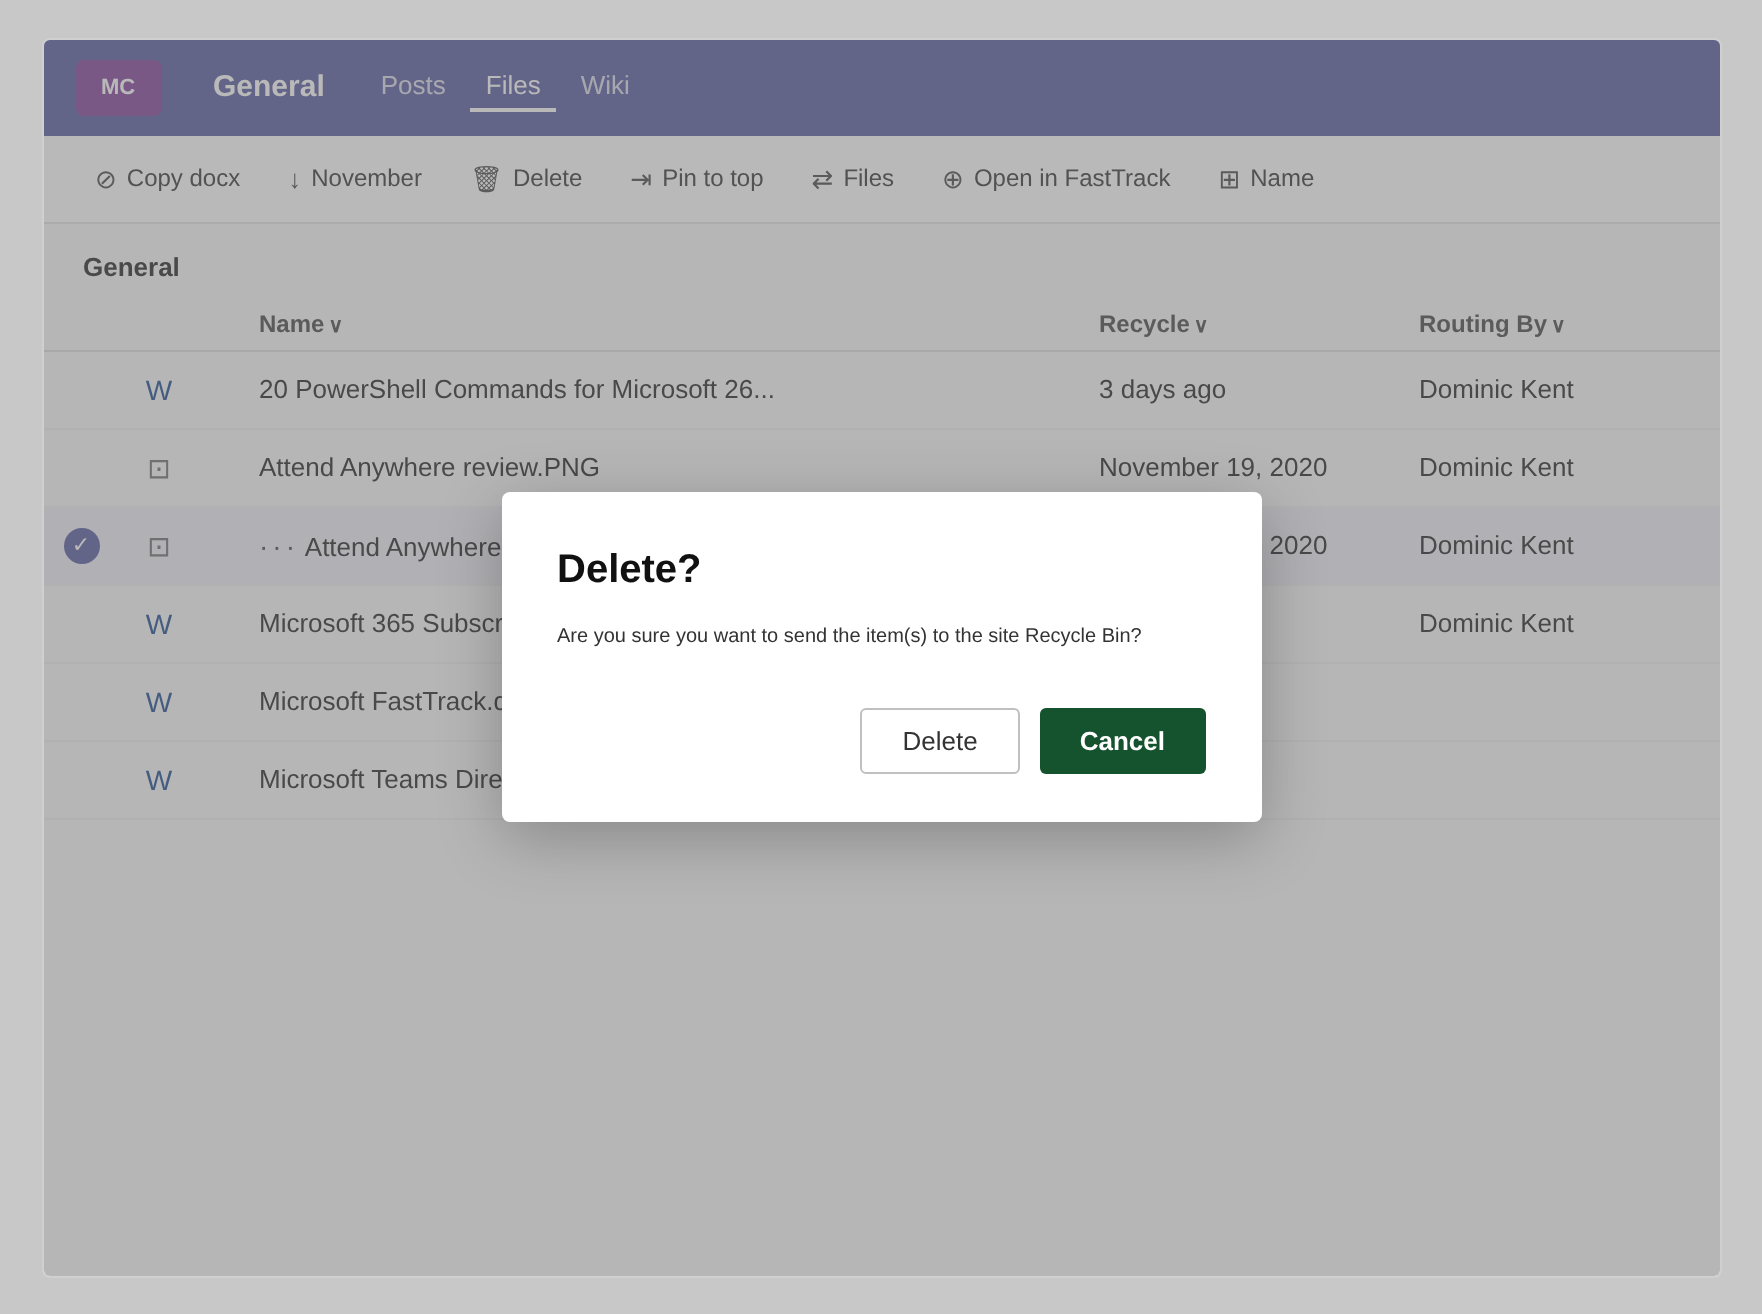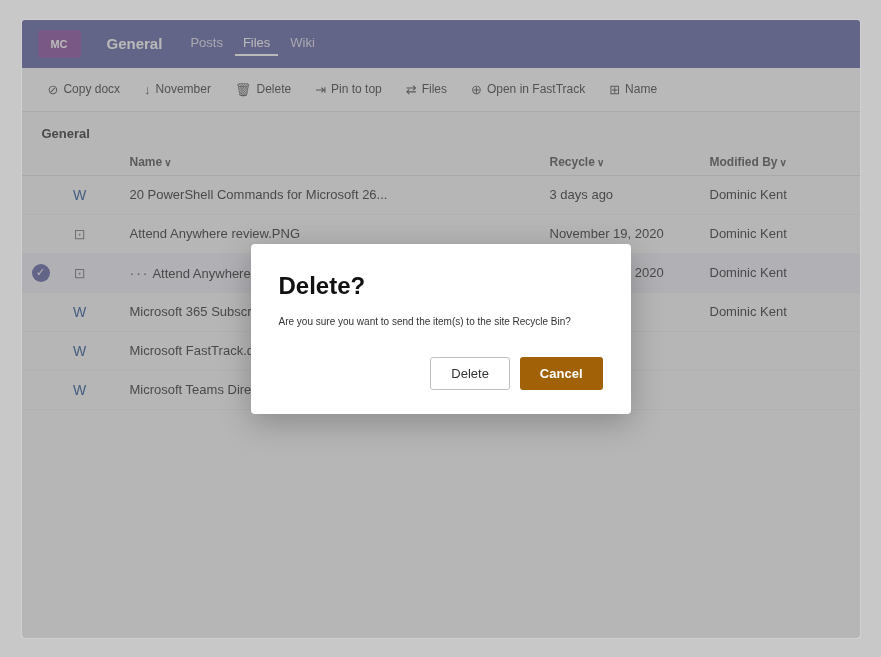--- a/index.html
+++ b/index.html
@@ -178,21 +178,21 @@
     }
     
     .modal {
       background: #fff;
       border-radius: 4px;
       box-shadow: 0 8px 32px rgba(0,0,0,0.25);
       width: 380px;
       padding: 28px 28px 24px 28px;
     }
     .modal-title {
-      font-size: 24px;
+      font-size: 20px;
       font-weight: 700;
       color: #111;
       margin-bottom: 14px;
     }
     .modal-body {
       font-size: 10px;
       color: #333;
       margin-bottom: 28px;
       line-height: 1.5;
     }
@@ -208,21 +208,21 @@
       border-radius: 3px;
       background: #fff;
       color: #333;
       cursor: pointer;
     }
     .btn-cancel {
       padding: 8px 20px;
       font-size: 13px;
       border: none;
       border-radius: 3px;
-      background: #a16207;
+      background: #14532d;
       color: #fff;
       cursor: pointer;
       font-weight: 600;
     }
     .sort-arrow { font-size: 10px; margin-left: 2px; }
   </style>
 </head>
 <body>
 
 <div class="app-window">
@@ -275,21 +275,21 @@
         <tr>
           <th class="row-check-col"></th>
           <th></th>
           <th class="name-col">
             <span>Name</span><span class="sort-arrow">∨</span>
           </th>
           <th class="modified-col">
             <span>Recycle</span><span class="sort-arrow">∨</span>
           </th>
           <th class="modifiedby-col">
-            <span>Modified By</span><span class="sort-arrow">∨</span>
+            <span>Routing By</span><span class="sort-arrow">∨</span>
           </th>
         </tr>
       </thead>
       <tbody id="file-rows">
       <tr>
       <td class="row-check-col"></td>
       <td><span class="file-icon word-icon">W</span></td>
       <td>20 PowerShell Commands for Microsoft 26...</td>
       <td>3 days ago</td>
       <td>Dominic Kent</td>

